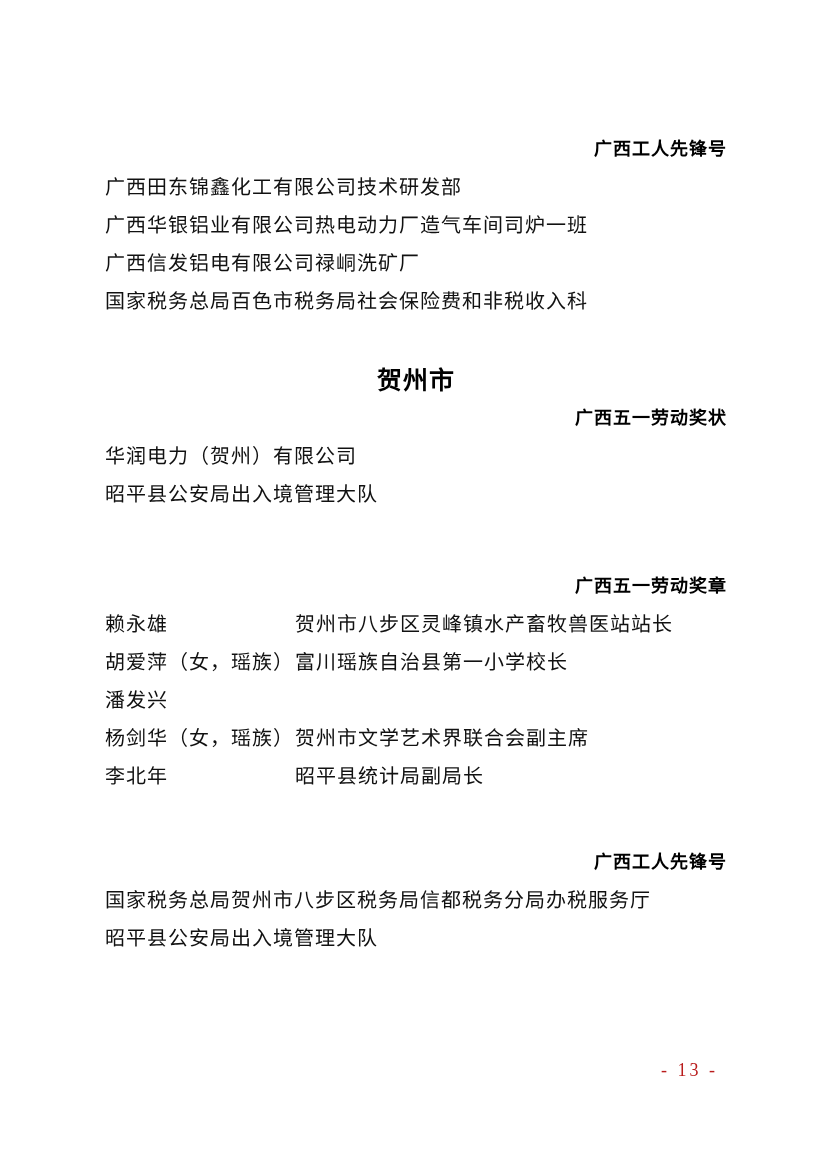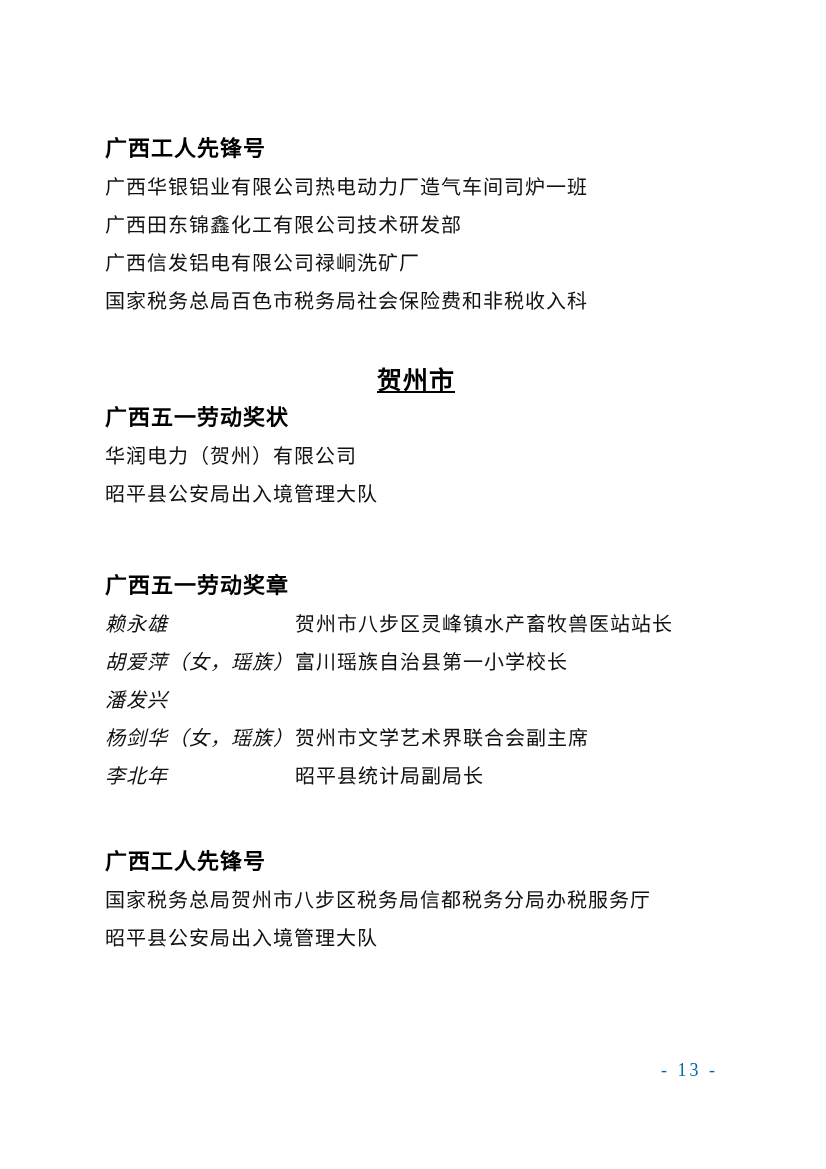--- a/index.html
+++ b/index.html
@@ -18,36 +18,35 @@
   }
   .content {
     position: absolute;
     left: 105px;
     top: 130px;
     width: 622px;
   }
   .award-title {
     font-family: "Liberation Sans", "DejaVu Sans", sans-serif;
     font-weight: bold;
-    font-size: 22px;
+    font-size: 18px;
     line-height: 38px;
-    text-align: left;
+    text-align: right;
     letter-spacing: 1px;
     color: #000000;
   }
   .city-title {
     font-family: "Liberation Sans", "DejaVu Sans", sans-serif;
     font-weight: bold;
     font-size: 25px;
     line-height: 38px;
     text-align: center;
     letter-spacing: 1px;
     color: #000000;
     margin-top: 41px;
-    text-decoration: underline;
   }
   .gap-41 { margin-top: 54px; }
   .gap-48 { margin-top: 48px; }
   .item-line {
     font-size: 20px;
     line-height: 38px;
     letter-spacing: 1px;
     color: #111111;
     text-align: justify;
   }
@@ -55,44 +54,43 @@
     display: flex;
     flex-direction: row;
     font-size: 20px;
     line-height: 38px;
     letter-spacing: 1px;
     color: #111111;
   }
   .pair-name {
     width: 190px;
     flex: 0 0 190px;
-    font-style: italic;
   }
   .pair-position {
     flex: 1 1 auto;
   }
   .page-number {
     position: absolute;
     top: 1060px;
     right: 108px;
     font-family: "Liberation Serif", "DejaVu Serif", serif;
     font-size: 18px;
     letter-spacing: 3px;
-    color: #0369a1;
+    color: #b91c1c;
   }
 </style>
 </head>
 <body>
 
 <div class="page">
   <div class="content">
 
     <div class="award-title">广西工人先锋号</div>
+    <div class="item-line">广西田东锦鑫化工有限公司技术研发部</div>
     <div class="item-line">广西华银铝业有限公司热电动力厂造气车间司炉一班</div>
-    <div class="item-line">广西田东锦鑫化工有限公司技术研发部</div>
     <div class="item-line">广西信发铝电有限公司禄峒洗矿厂</div>
     <div class="item-line">国家税务总局百色市税务局社会保险费和非税收入科</div>
 
     <div class="city-title">贺州市</div>
 
     <div class="award-title">广西五一劳动奖状</div>
     <div class="item-line">华润电力（贺州）有限公司</div>
     <div class="item-line">昭平县公安局出入境管理大队</div>
 
     <div class="award-title gap-41">广西五一劳动奖章</div>

